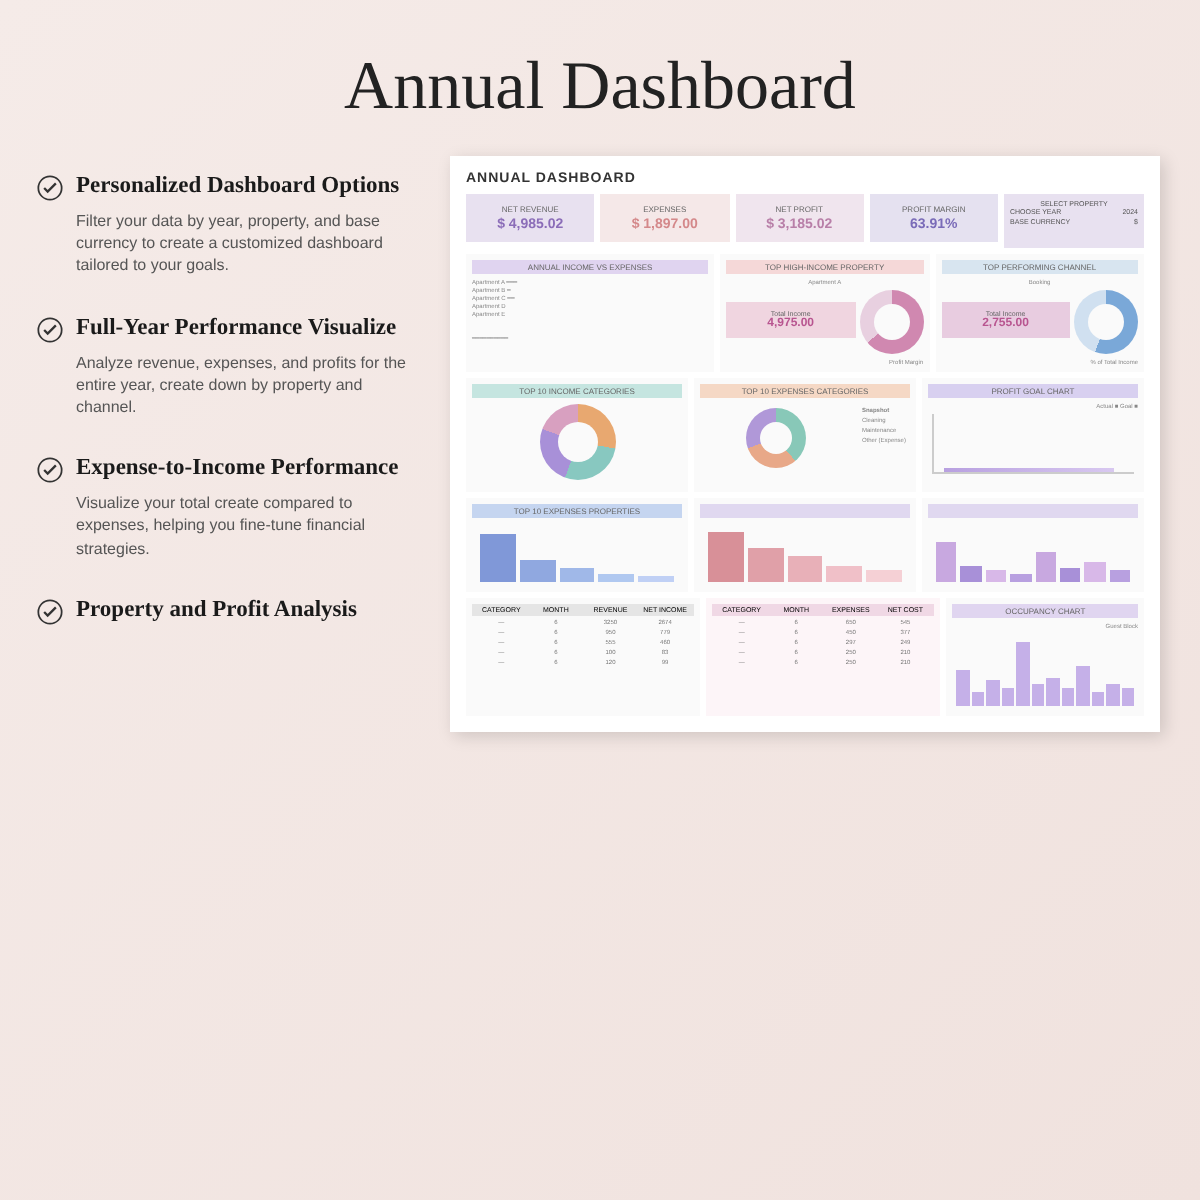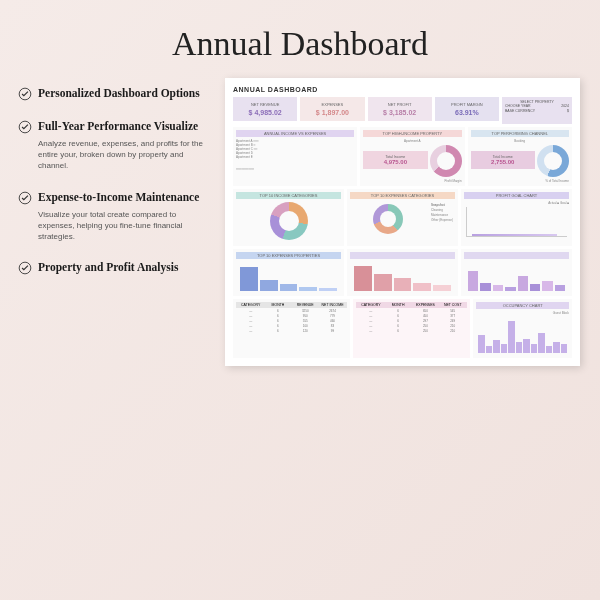--- a/index.html
+++ b/index.html
@@ -78,38 +78,39 @@
   <div class="content">
     <div class="left">
       <div class="feat">
         <div class="fh">
             <svg class="chk" viewBox="0 0 24 24">
               <circle cx="12" cy="12" r="10" fill="none" stroke="#333" stroke-width="1.5"></circle>
               <path d="M7 12l3 3 7-7" fill="none" stroke="#333" stroke-width="2"></path>
             </svg>
             <div class="ft">Personalized Dashboard Options</div>
           </div>
+        <div class="fd">Filter your data by year, property, and base currency to create a customized dashboard tailored to your goals.</div>
       </div>
       <div class="feat">
         <div class="fh">
             <svg class="chk" viewBox="0 0 24 24">
               <circle cx="12" cy="12" r="10" fill="none" stroke="#333" stroke-width="1.5"></circle>
               <path d="M7 12l3 3 7-7" fill="none" stroke="#333" stroke-width="2"></path>
             </svg>
             <div class="ft">Full-Year Performance Visualize</div>
           </div>
-        <div class="fd">Analyze revenue, expenses, and profits for the entire your, broken down by property and channel.</div>
+        <div class="fd">Analyze revenue, expenses, and profits for the entire year, create down by property and channel.</div>
       </div>
       <div class="feat">
         <div class="fh">
             <svg class="chk" viewBox="0 0 24 24">
               <circle cx="12" cy="12" r="10" fill="none" stroke="#333" stroke-width="1.5"></circle>
               <path d="M7 12l3 3 7-7" fill="none" stroke="#333" stroke-width="2"></path>
             </svg>
-            <div class="ft">Expense-to-Income Maintenance</div>
+            <div class="ft">Expense-to-Income Performance</div>
           </div>
         <div class="fd">Visualize your total create compared to expenses, helping you fine-tune financial strategies.</div>
       </div>
       <div class="feat">
         <div class="fh">
             <svg class="chk" viewBox="0 0 24 24">
               <circle cx="12" cy="12" r="10" fill="none" stroke="#333" stroke-width="1.5"></circle>
               <path d="M7 12l3 3 7-7" fill="none" stroke="#333" stroke-width="2"></path>
             </svg>
             <div class="ft">Property and Profit Analysis</div>

